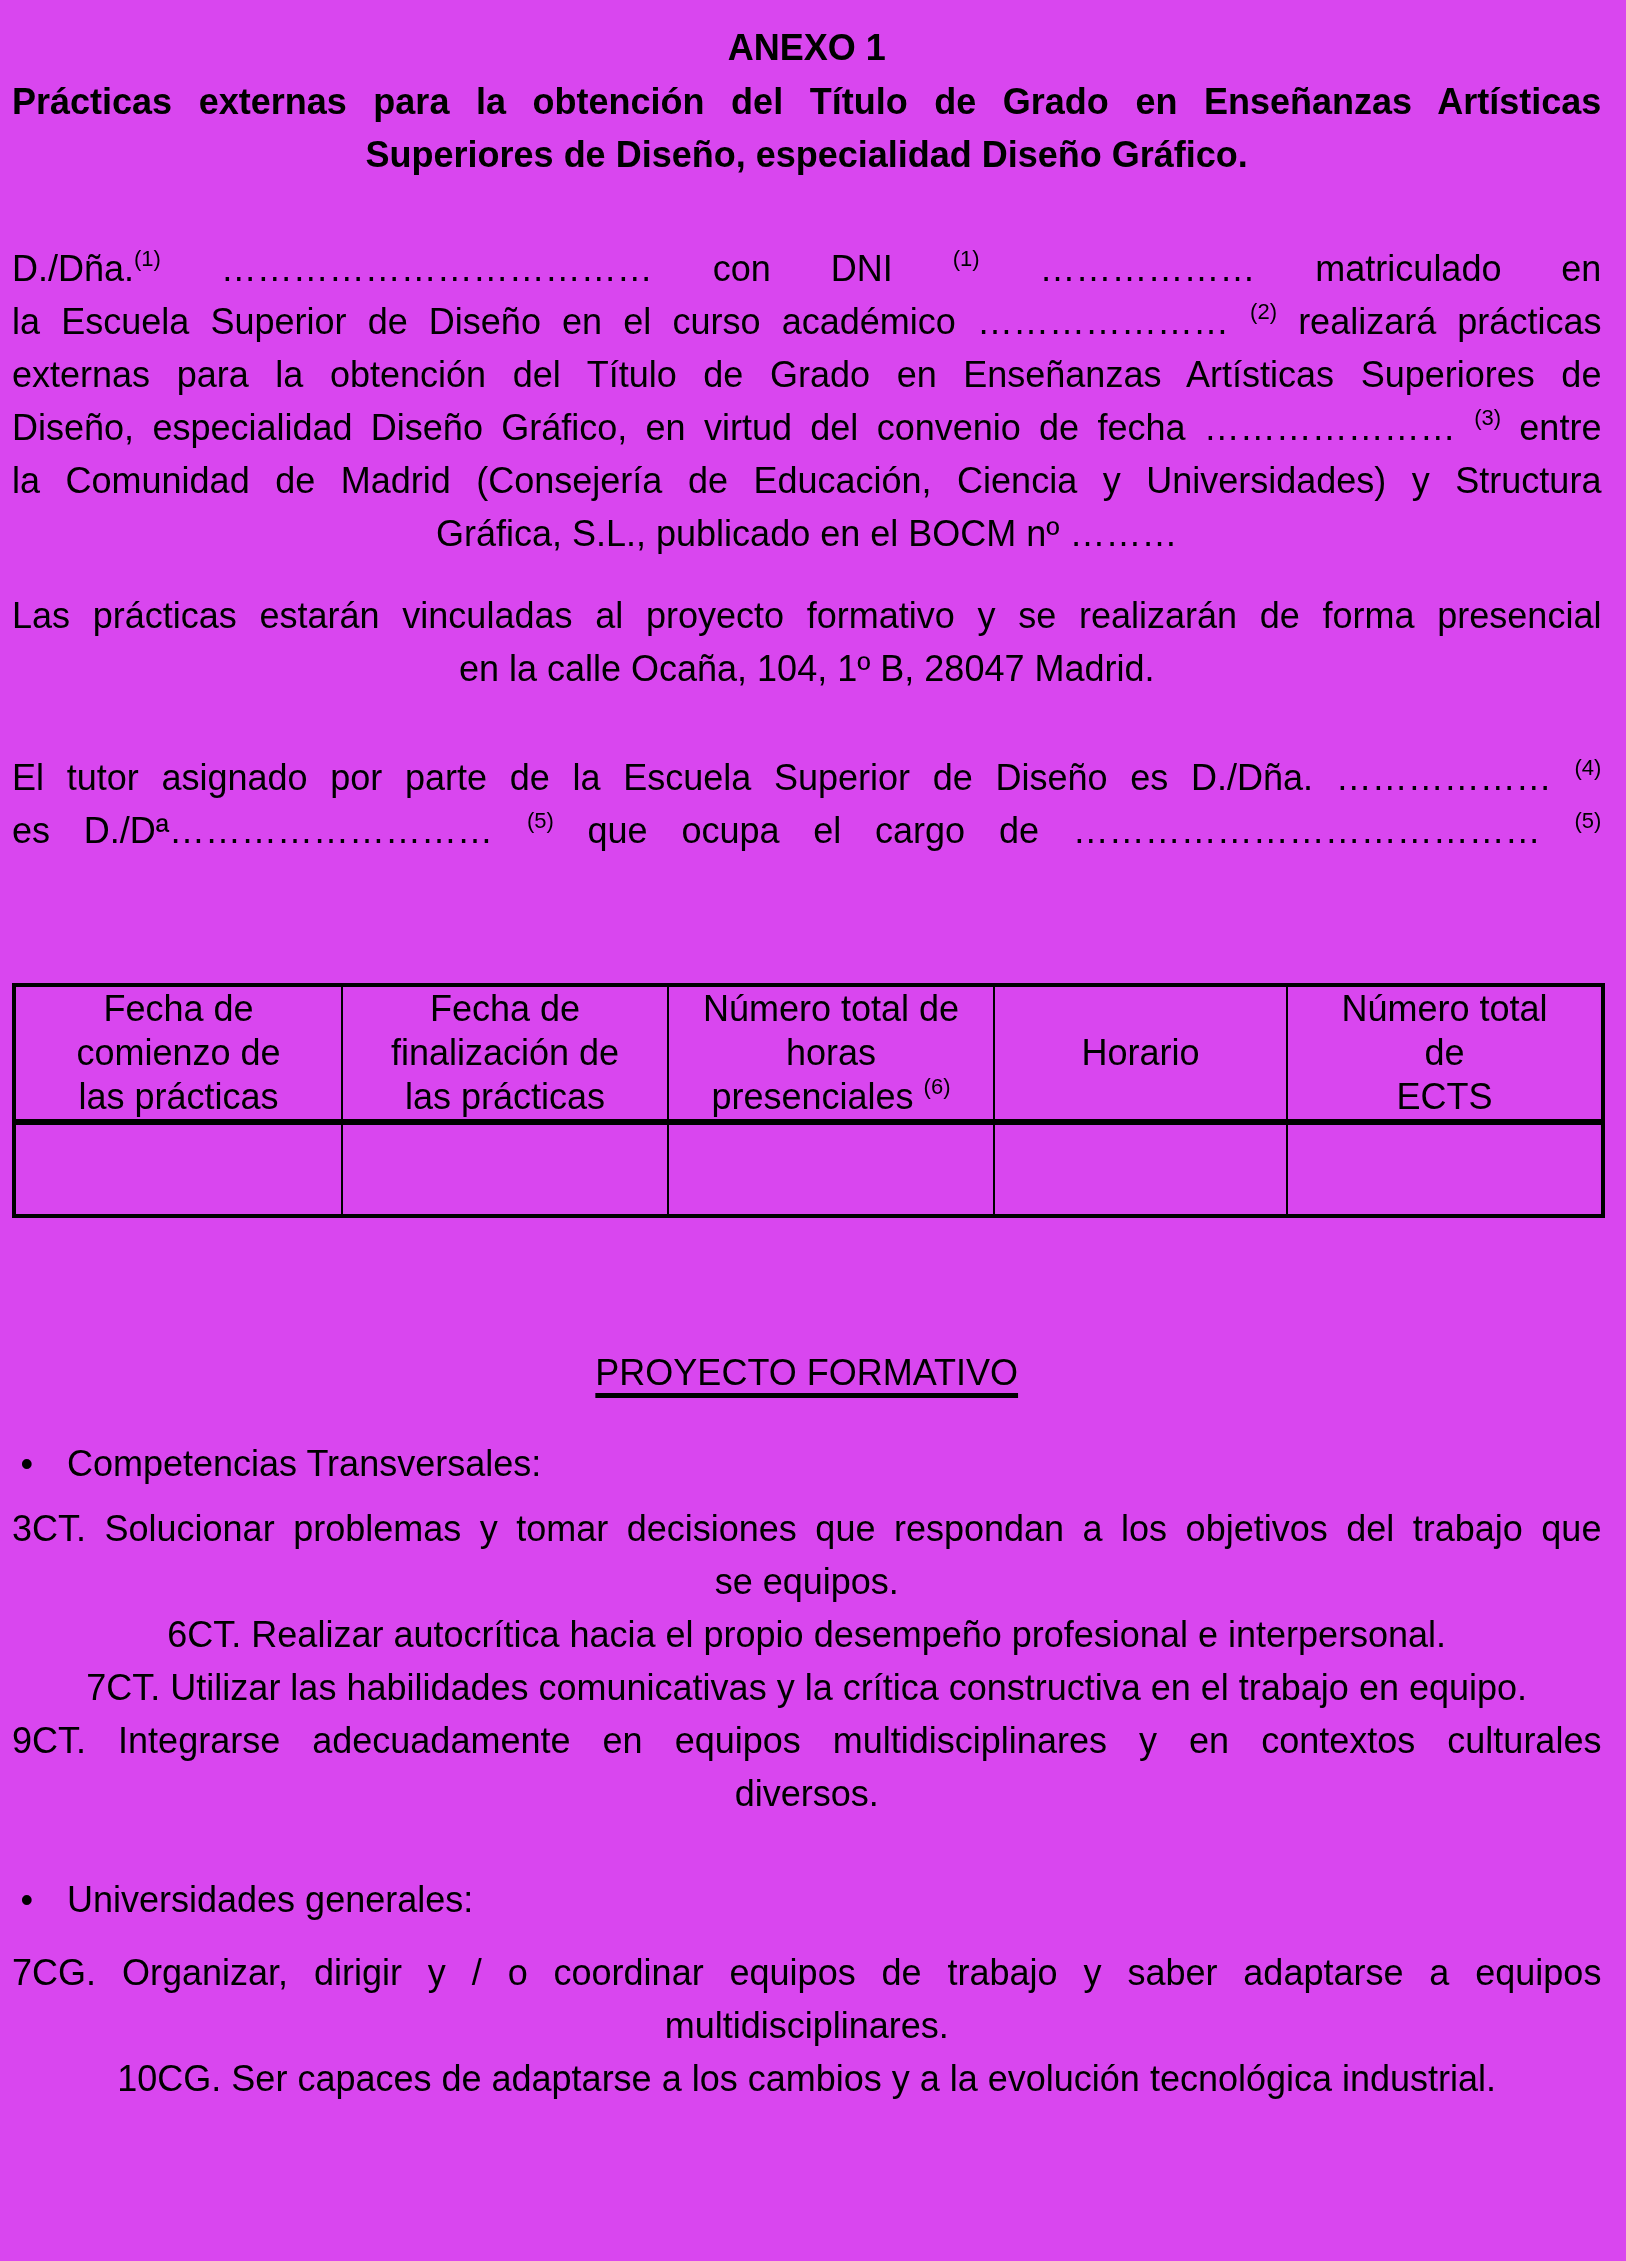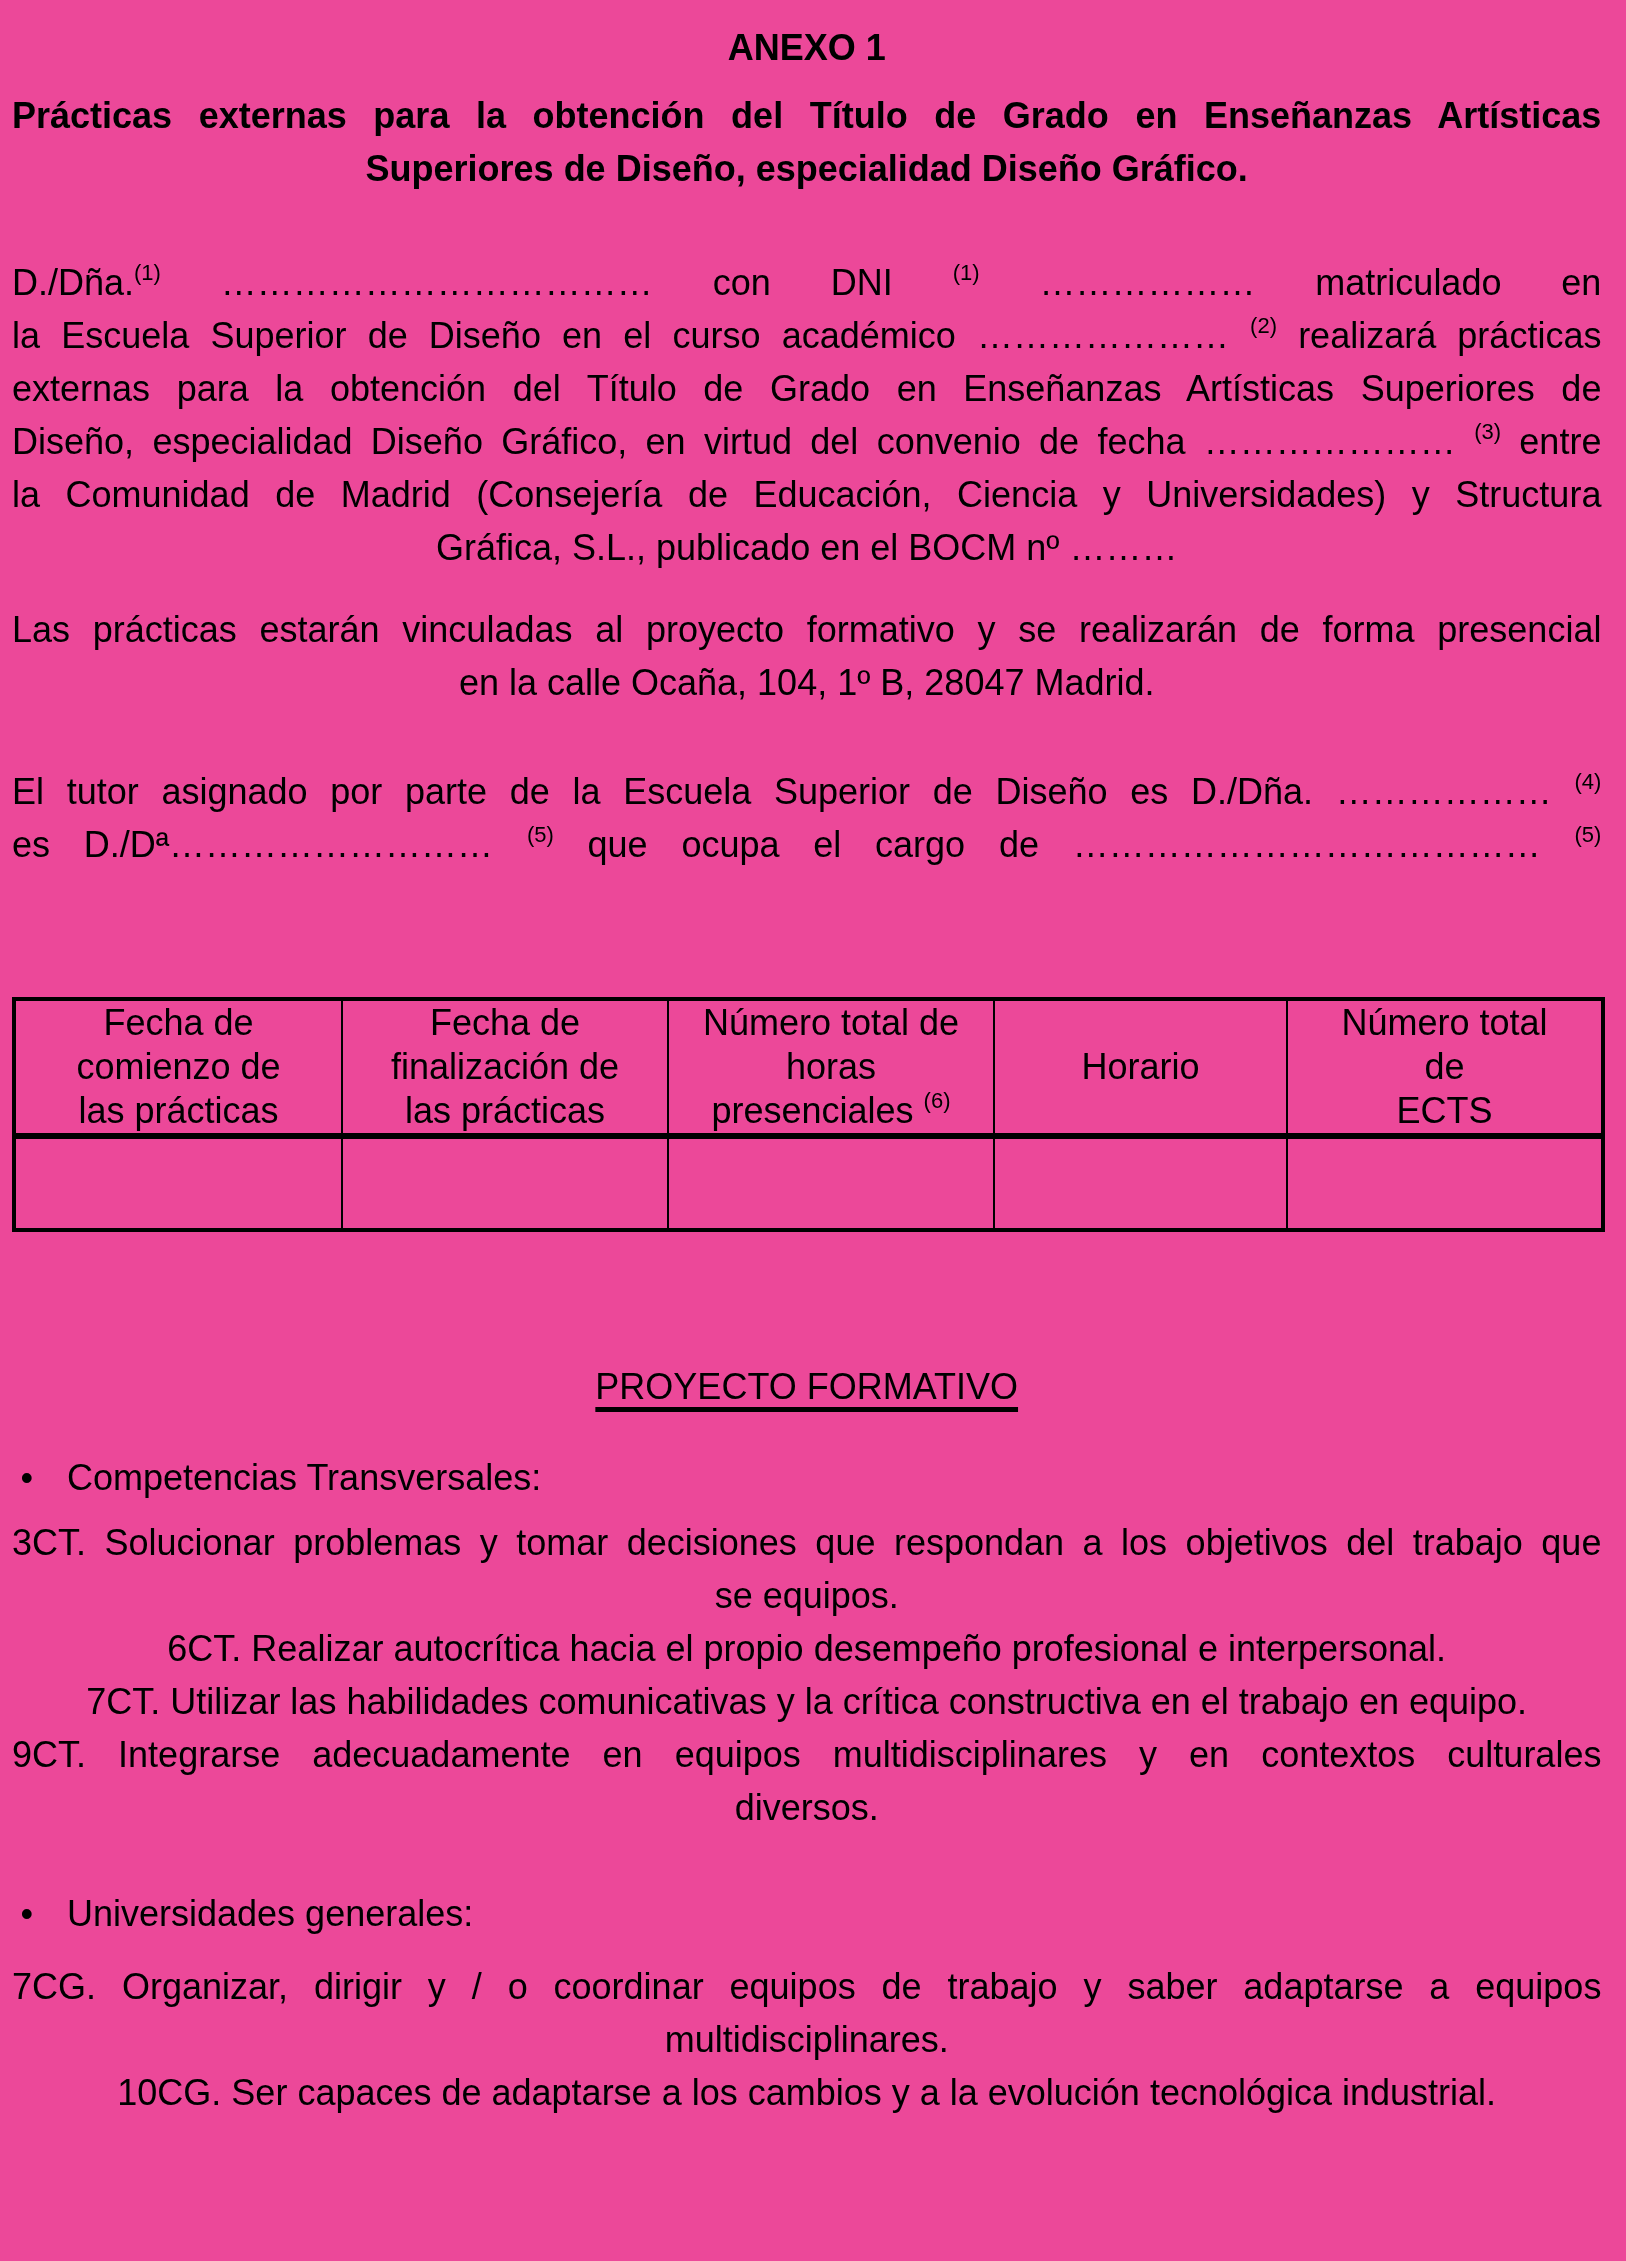--- a/index.html
+++ b/index.html
@@ -2,33 +2,33 @@
 <html style="font-size:13.6px"><head>
 <meta charset="utf-8">
 <style>
   html, body { margin: 0; padding: 0; background: #ffffff; }
   .page {
     position: relative;
     width: 1627px;
     height: 2261px;
     box-sizing: border-box;
     padding: 20.5px 25.6px 0 12px;
-    background: #ec4899;
+    background: #d946ef;
     color: #000000;
     font-family: "Liberation Sans", "DejaVu Sans", sans-serif;
     font-size: 36px;
     line-height: 53px;
     overflow: hidden;
   }
   .doc-title {
     text-align: center;
     font-weight: bold;
   }
   .doc-subtitle {
-    margin-top: 15px;
+    margin-top: 1px;
     font-weight: bold;
   }
   .p-intro    { margin-top: 61px; }
   .p-location { margin-top: 29px; }
   .p-tutors   { margin-top: 56px; }
 
   .line { text-align: center; }
   .line.just {
     text-align: justify;
     text-align-last: justify;

